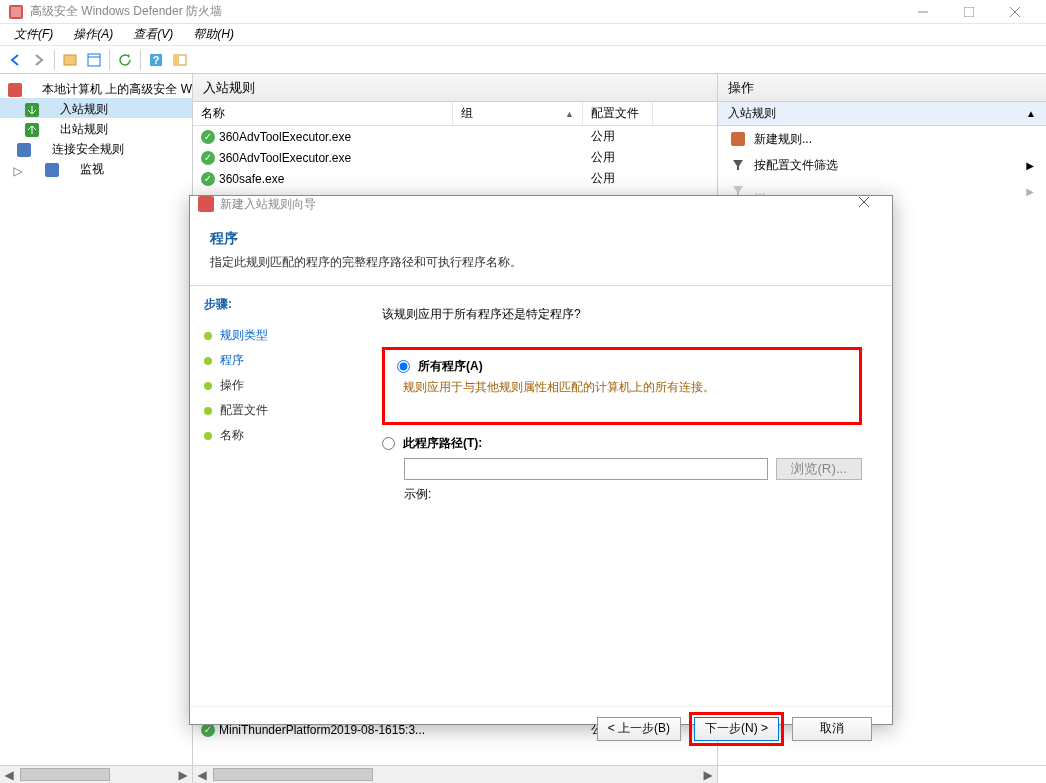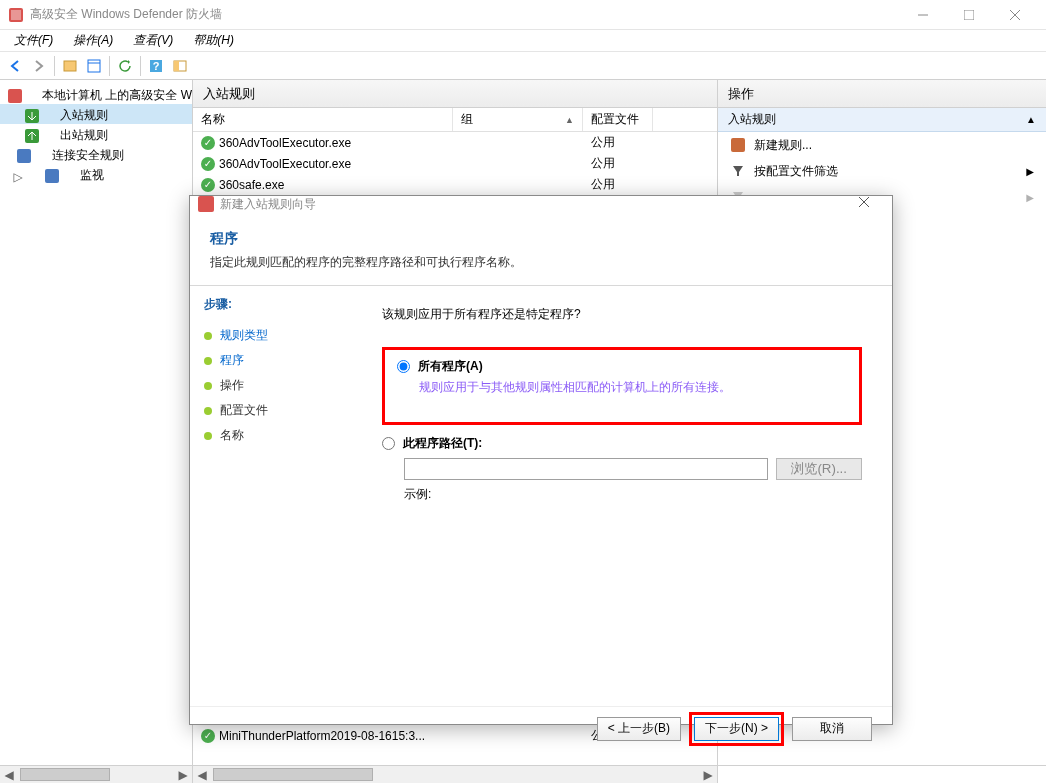--- a/index.html
+++ b/index.html
@@ -1,19 +1,19 @@
 <!DOCTYPE html>
 <html><head>
 <meta charset="utf-8">
 <style>
 * { box-sizing: border-box; margin: 0; padding: 0; font-family: "Microsoft YaHei", "Segoe UI", Tahoma, sans-serif; }
 body { background: #fff; font-size: 12px; color: #000; width: 1046px; height: 783px; overflow: hidden; position: relative; }
 
 
-.titlebar { height: 30px; background: #fff; border-bottom: 1px solid #e5e5e5; display: flex; align-items: center; padding: 0 8px; color: #888; }
+.titlebar { height: 24px; background: #fff; border-bottom: 1px solid #e5e5e5; display: flex; align-items: center; padding: 0 8px; color: #888; }
 .titlebar .ico { width: 16px; height: 16px; margin-right: 6px; }
 .titlebar .spacer { flex: 1; }
 .win-btn { width: 46px; height: 30px; display: flex; align-items: center; justify-content: center; color: #888; }
 
 
 .menubar { height: 22px; display: flex; align-items: center; padding: 0 4px; border-bottom: 1px solid #e5e5e5; }
 .menubar .mi { padding: 2px 10px; font-style: italic; }
 
 
 .toolbar { height: 28px; display: flex; align-items: center; padding: 0 4px; border-bottom: 1px solid #d0d0d0; gap: 2px; }
@@ -68,21 +68,21 @@
 .step .bullet{width:8px;height:8px;border-radius:50%;background:#9acd32;}
 .step.active .bullet{background:#9acd32;}
 .step.active a{color:#0066cc;}
 .step a{color:#0066cc;text-decoration:none;}
 .step span.lbl{color:#333;}
 .dlg-content{flex:1;padding:20px 30px 10px 22px;}
 .dlg-q{font-size:12px;margin-bottom:24px;}
 .opt-box{border:3px solid #ff0000;padding:8px 12px 12px 12px;margin-bottom:10px;}
 .opt{margin-bottom:14px;}
 .opt-title{display:flex;align-items:center;gap:8px;font-weight:bold;font-size:12px;}
-.opt-desc{margin-left:22px;font-size:12px;color:#8b5cf6;margin-top:4px;}
+.opt-desc{margin-left:6px;font-size:12px;color:#a16207;margin-top:4px;}
 .path-row{display:flex;align-items:center;margin-left:22px;margin-top:6px;gap:8px;}
 .path-input{flex:1;height:22px;border:1px solid #a0a0a0;background:#fff;padding:0 4px;}
 .browse-btn{height:22px;padding:0 14px;background:#e8e8e8;border:1px solid #b8b8b8;color:#888;}
 .example{margin-left:22px;margin-top:6px;font-size:12px;display:flex;gap:40px;}
 .example pre{font-family:"SimSun",monospace;font-size:12px;white-space:pre;color:#333;}
 .dlg-footer{height:44px;display:flex;align-items:center;justify-content:flex-end;padding:0 20px;gap:8px;border-top:1px solid #eee;}
 .btn{height:24px;min-width:80px;padding:0 10px;border:1px solid #999;background:linear-gradient(#fdfdfd,#ececec);font-size:12px;display:flex;align-items:center;justify-content:center;}
 .btn-highlight{border:3px solid #ff0000;padding:2px;}
 .btn-highlight .btn{border:1px solid #0078d7;}
 

